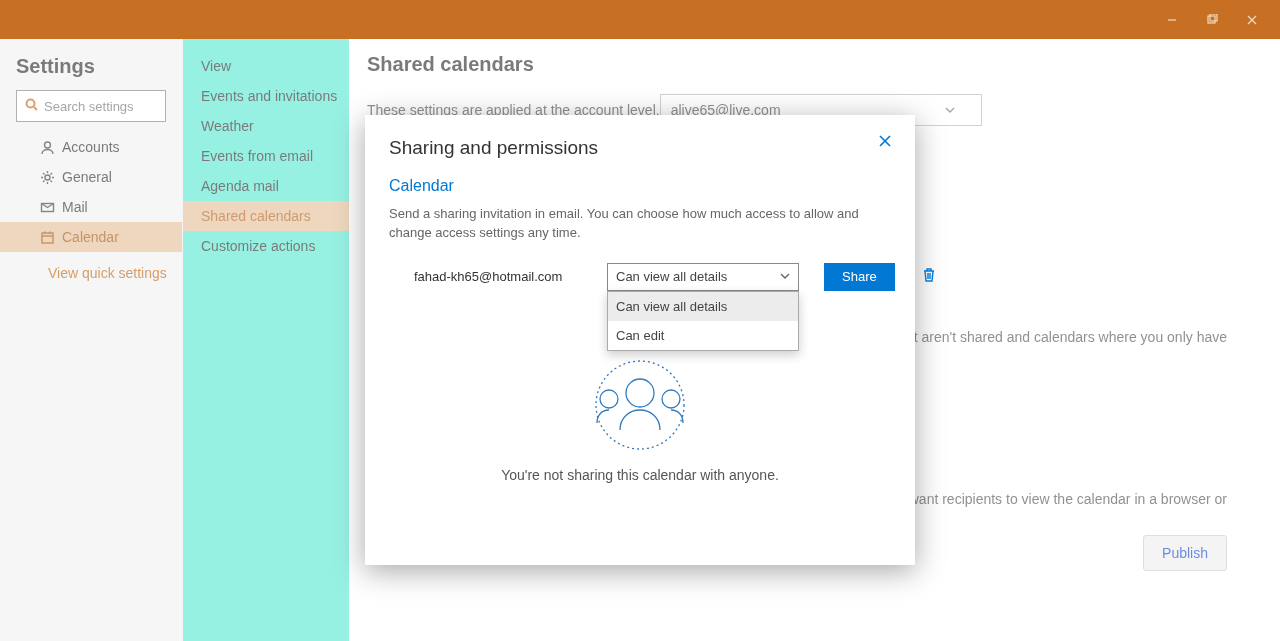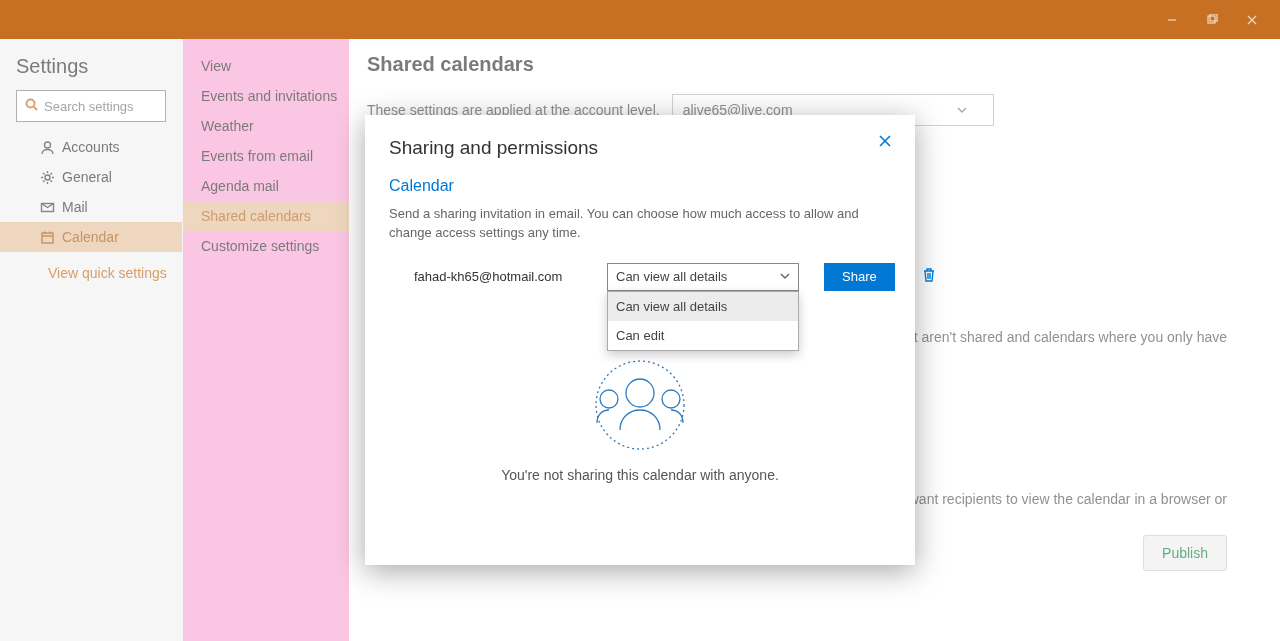--- a/index.html
+++ b/index.html
@@ -5,43 +5,43 @@
   * { box-sizing: border-box; margin: 0; padding: 0; font-family: "Segoe UI", Arial, sans-serif; }
   html, body { width: 1280px; height: 641px; overflow: hidden; background: #fff; }
   .titlebar {
     height: 39px; background: #c77023; display: flex; align-items: center; justify-content: flex-end;
     padding-right: 8px;
   }
   .titlebar .win-btn { width: 40px; height: 32px; display:flex; align-items:center; justify-content:center; color:#f3d9bf; cursor:default; }
   .titlebar .win-btn svg { stroke:#f3d9bf; stroke-width:1.2; fill:none; }
   .main { display:flex; height: 602px; }
   .sidebar1 { width: 182px; background:#f1f1f1; padding: 12px 0 0 0; }
-  .sidebar1 h2 { font-size:20px; font-weight:400; color:#333; padding:4px 16px 12px 16px; }
+  .sidebar1 h2 { font-size:20px; font-weight:700; color:#333; padding:4px 16px 12px 16px; }
   .search-wrap { padding: 0 16px 10px 16px; }
   .search { width:100%; height:32px; border:1px solid #888; background:#fff; display:flex; align-items:center; padding:0 8px; }
   .search svg { stroke:#c77023; stroke-width:2; fill:none; }
   .search input { border:none; outline:none; font-size:13px; margin-left:6px; flex:1; background:transparent; color:#0f172a; }
   .nav1 { list-style:none; }
   .nav1 li { height:30px; display:flex; align-items:center; padding-left:40px; font-size:14px; color:#333; cursor:default; }
   .nav1 li svg { stroke:#444; stroke-width:1.4; fill:none; }
   .nav1 li.selected { background:#e5c29b; color:#a65a12; }
   .nav1 li.selected svg { stroke:#a65a12; }
   .nav1 .icon { width:22px; display:inline-flex; }
   .nav1 .quick { padding-left:48px; color:#c06a16; margin-top:6px; }
-  .sidebar2 { width: 167px; background:#f9a8d4; padding-top:12px; border-left:1px solid #eee; }
+  .sidebar2 { width: 167px; background:#5eead4; padding-top:12px; border-left:1px solid #eee; }
   .nav2 { list-style:none; }
   .nav2 li { height:30px; display:flex; align-items:center; padding-left:18px; font-size:14px; color:#333; cursor:default; }
   .nav2 li.selected { background:#e5c29b; color:#b5651f; }
   .content { flex:1; padding: 14px 18px; color:#333; font-size:14px; }
   .content h3 { font-size:20px; font-weight:600; margin-bottom:18px; }
-  .acct-row { display:flex; align-items:center; gap:12px; }
+  .acct-row { display:flex; align-items:center; gap:0; }
   .acct-row span { color:#555; }
   .acct-input { width:322px; height:32px; border:1px solid #bbb; padding:0 26px 0 10px; background:#fff; color:#666; display:flex; align-items:center; justify-content:space-between; }
   .fill-text { color:#555; margin-top:200px; line-height:1.6; max-width:860px; }
-  .pill { display:inline-block; background:#eee; border:1px solid #ccc; padding:6px 18px; border-radius:3px; color:#15803d; margin-top:24px; }
+  .pill { display:inline-block; background:#eee; border:1px solid #ccc; padding:6px 18px; border-radius:3px; color:#1d4ed8; margin-top:24px; }
   
   .overlay { position:absolute; top:39px; left:0; right:0; bottom:0; background:rgba(255,255,255,0.35); pointer-events:auto; }
   
   .dialog {
     position:absolute; left:365px; top:115px; width:550px; height:450px;
     background:#fff; box-shadow:0 6px 28px rgba(0,0,0,0.35);
     padding: 22px 24px;
   }
   .dialog h4 { font-size:19px; font-weight:400; color:#333; }
   .dialog .close-x { position:absolute; top:18px; right:20px; width:20px; height:20px; cursor:default; display:flex; align-items:center; justify-content:center; }
@@ -165,21 +165,21 @@
       <li>
           <span>Events from email</span>
         </li>
       <li>
           <span>Agenda mail</span>
         </li>
       <li class="selected">
           <span>Shared calendars</span>
         </li>
       <li>
-          <span>Customize settings</span>
+          <span>Customize actions</span>
         </li>
     </ul>
   </div>
 
   <div class="content">
     <h3>Shared calendars</h3>
     <div class="acct-row">
       <span>These settings are applied at the account level.</span>
       <div class="acct-input">
         <span>alive65@live.com</span>

